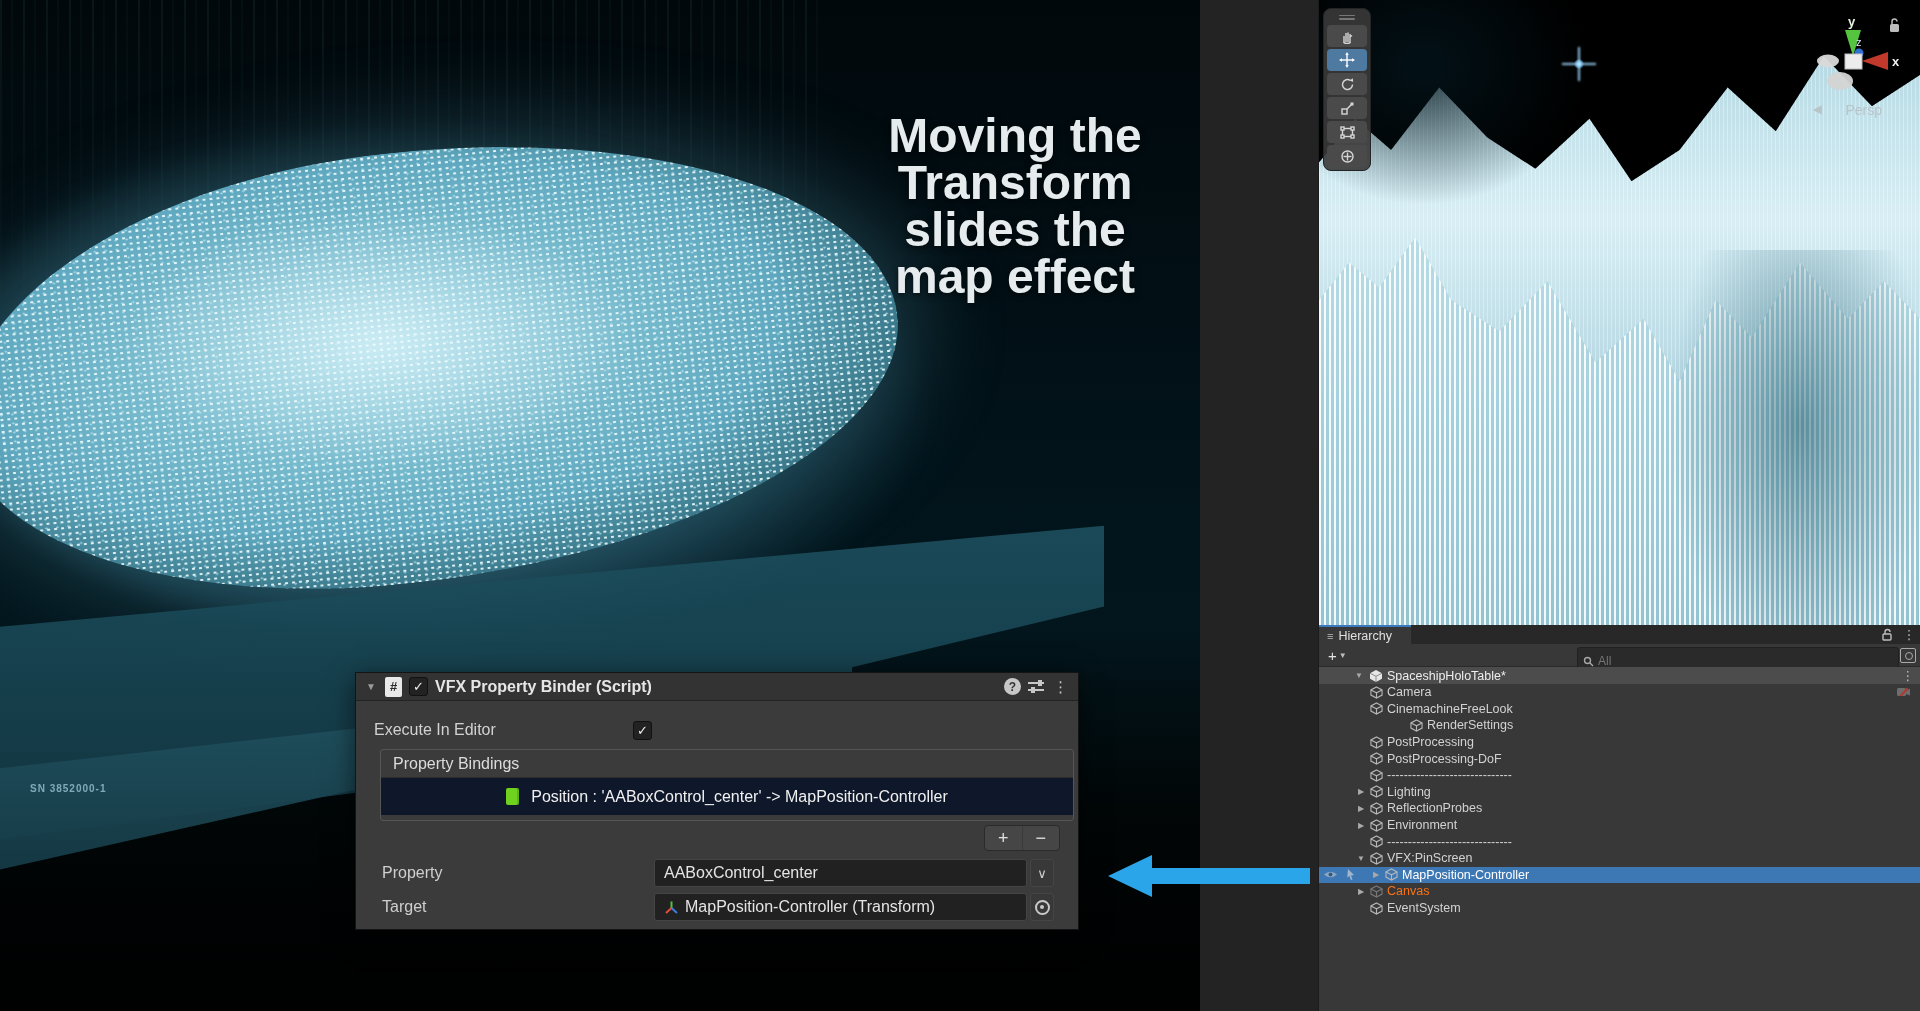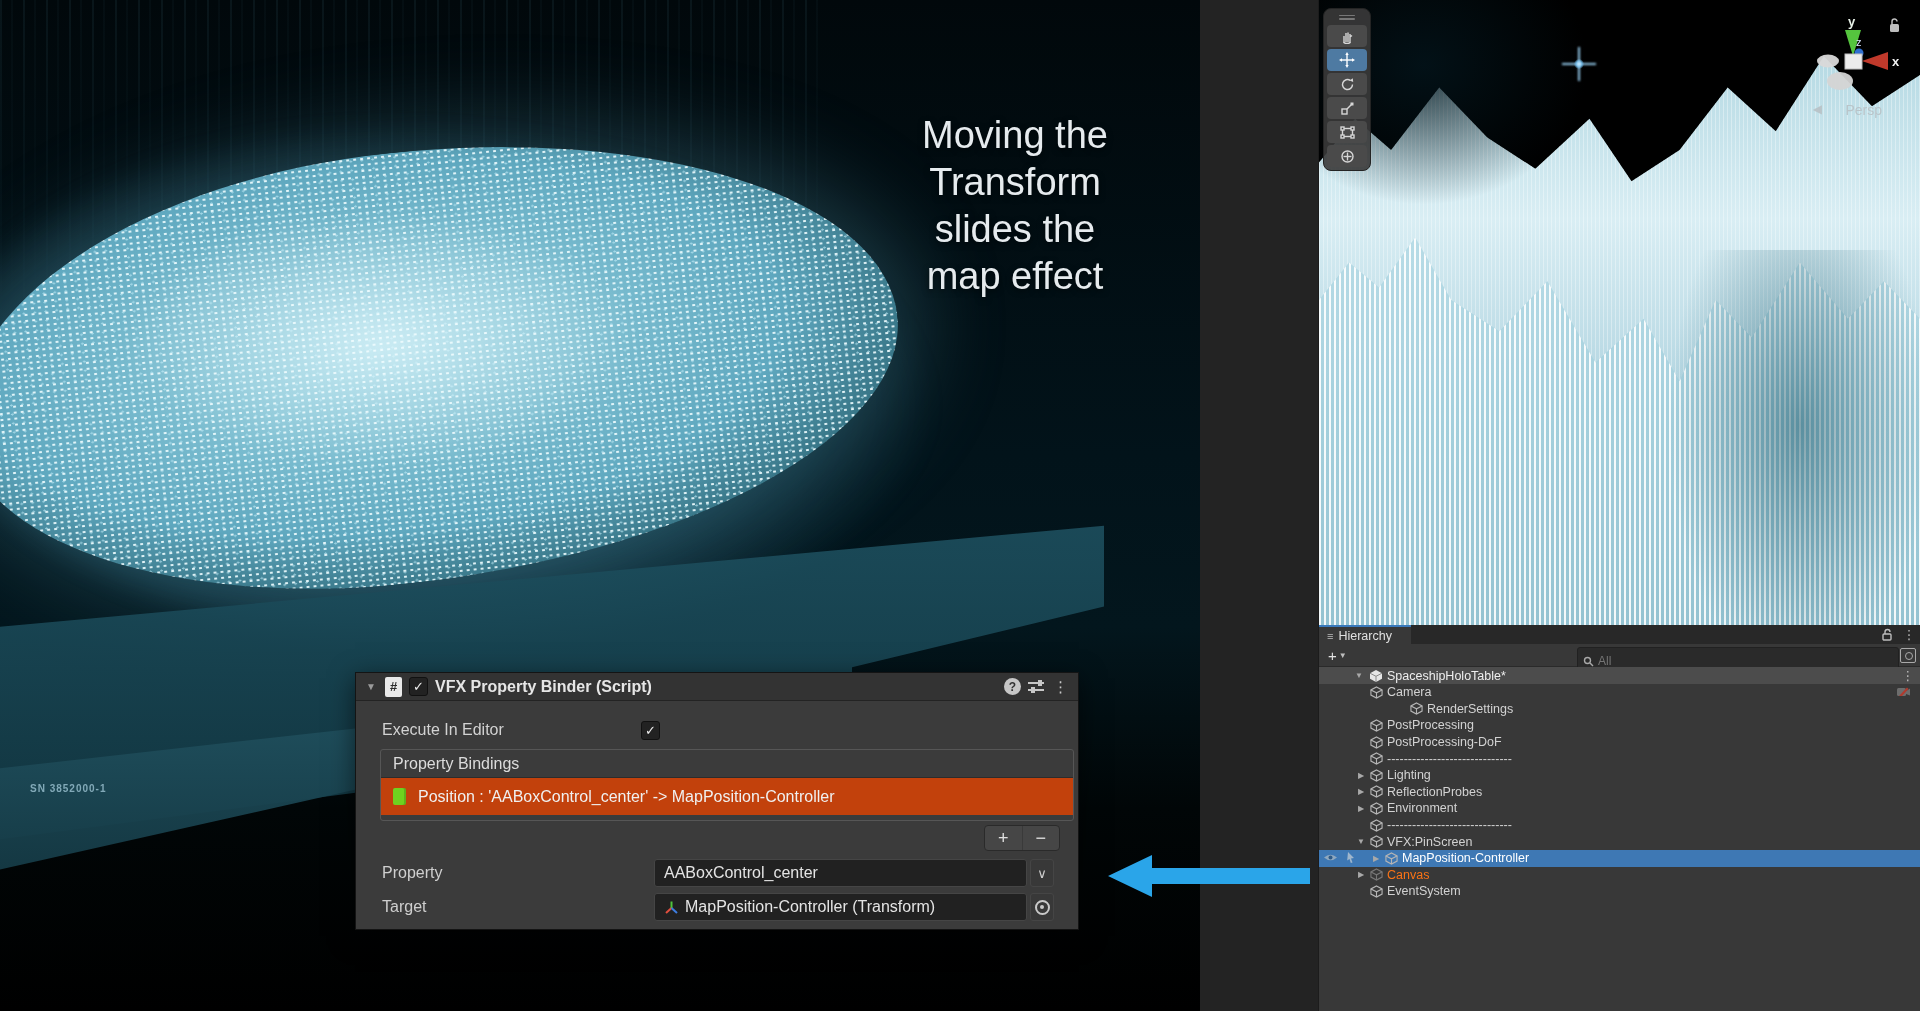--- a/index.html
+++ b/index.html
@@ -30,21 +30,21 @@
     background:radial-gradient(ellipse, rgba(240,252,255,.55), transparent 70%); filter:blur(6px); }
   .table-slab { position:absolute; left:0; top:0; width:1200px; height:1011px;
     clip-path:polygon(0 62%, 92% 52%, 92% 60%, 71% 66%, 71% 72%, 0 83%);
     background:linear-gradient(180deg,#2d6c7f 0%,#1c4d5c 55%,#0d2d37 100%); opacity:.9; }
   .table-front { position:absolute; left:0; top:0; width:1200px; height:1011px;
     clip-path:polygon(0 76%, 30% 72%, 30% 78%, 0 86%);
     background:linear-gradient(180deg,#3f8196 0%,#20505e 70%,#0c2831 100%); opacity:.95; }
   .serial { position:absolute; left:30px; top:783px; font-size:10px; letter-spacing:1px;
     color:#9cc3d2; opacity:.8; filter:blur(.4px); font-weight:bold; }
   .caption { position:absolute; left:885px; top:112px; width:260px; text-align:center;
-    font-size:38px; line-height:47px; font-weight:normal; color:#e6ebee; white-space:pre-line;
+    font-size:48px; line-height:47px; font-weight:bold; color:#e6ebee; white-space:pre-line;
     text-shadow:0 2px 6px rgba(0,0,0,.6); }
   
   .divider-col { position:absolute; left:1200px; top:0; width:118px; height:1011px; background:#232323; }
   
   .inspector { position:absolute; left:355px; top:672px; width:724px; height:258px;
     background:#3b3b3b; border:1px solid #141414; box-shadow:0 6px 24px rgba(0,0,0,.55); font-size:16px; color:#d2d2d2; }
   .insp-header { position:absolute; left:0; top:0; width:100%; height:28px; background:#333;
     border-bottom:1px solid #232323; display:flex; align-items:center; gap:7px; padding:0 10px; }
   .fold-arrow { color:#9a9a9a; font-size:10px; width:12px; }
   .script-icon { width:17px; height:20px; background:#e9e9e9; border-radius:2px; color:#2b2b2b;
@@ -54,27 +54,27 @@
   .insp-title { font-weight:bold; color:#e6e6e6; flex:0 0 auto; }
   .insp-header .spacer { flex:1; }
   .help-icon { width:17px; height:17px; border-radius:50%; background:#c7c7c7; color:#333; font-weight:bold;
     font-size:12px; display:flex; align-items:center; justify-content:center; }
   .presets-icon { width:18px; height:16px; position:relative; }
   .presets-icon i { position:absolute; left:0; width:16px; height:2px; background:#c7c7c7; }
   .presets-icon i:nth-child(1){ top:3px; } .presets-icon i:nth-child(2){ top:10px; }
   .presets-icon b { position:absolute; width:4px; height:6px; background:#c7c7c7; }
   .presets-icon b:nth-child(3){ left:10px; top:1px; } .presets-icon b:nth-child(4){ left:3px; top:8px; }
   .kebab { color:#c7c7c7; font-size:15px; letter-spacing:0; }
-  .exec-row { position:absolute; left:26px; top:46px; width:670px; height:22px; display:flex; align-items:center; }
+  .exec-row { position:absolute; left:18px; top:46px; width:670px; height:22px; display:flex; align-items:center; }
   .exec-row .lbl { width:259px; }
   .bindings-box { position:absolute; left:24px; top:76px; width:694px; height:72px;
     border:1px solid #565656; border-radius:3px; background:#3b3b3b; }
   .bindings-title { height:28px; display:flex; align-items:center; padding:0 12px; border-bottom:1px solid #2c2c2c; color:#dcdcdc; }
   .binding-row { height:37px; display:flex; align-items:center; gap:12px; padding:0 12px; color:#f0f0f0; }
-  .binding-row.sel { background:#c2410c; }
+  .binding-row.sel { background:#0f172a;justify-content:center; }
   .bind-chip { width:13px; height:17px; background:#6fd21f; border-radius:2px;
     box-shadow:inset -2px 0 0 rgba(0,0,0,.15); flex:0 0 auto; }
   .plusminus { position:absolute; left:628px; top:152px; width:76px; height:26px; background:#464646;
     border:1px solid #2a2a2a; border-radius:4px; display:flex; }
   .plusminus .pm { flex:1; display:flex; align-items:center; justify-content:center;
     color:#e0e0e0; font-size:18px; line-height:1; }
   .plusminus .pm:first-child { border-right:1px solid #3a3a3a; }
   .field-row { position:absolute; left:26px; width:672px; height:28px; display:flex; align-items:center; }
   .field-row .lbl { width:272px; color:#cfcfcf; }
   .field { flex:1; height:28px; background:#212121; border:1px solid #454545; border-radius:3px;
@@ -375,20 +375,29 @@
     <span class="hlabel">Camera</span>
 
   <span class="cam-badge">
     <svg width="16" height="13" viewBox="0 0 16 13">
               <rect x="1" y="3" width="9" height="8" rx="1.5" fill="#6d6d6d"></rect>
               <polygon points="10,6 14,3.5 14,10.5 10,9" fill="#6d6d6d"></polygon>
               <polygon points="3,11 11,2.5 12.5,4 6,11" fill="#b03a2e"></polygon>
             </svg>
   </span>
 </div>
+        <div class="hrow" style="padding-left: 37px;">
+    <span class="arrow"></span>
+    <svg class="cube-ic" width="13" height="13" viewBox="0 0 14 14">
+      <polygon points="7,1 13,4.2 13,9.8 7,13 1,9.8 1,4.2" fill="none" stroke="#b5b5b5" stroke-width="1.2"></polygon>
+      <polyline points="1,4.2 7,7.3 13,4.2" fill="none" stroke="#b5b5b5" stroke-width="1.2"></polyline>
+      <line x1="7" y1="7.3" x2="7" y2="13" stroke="#b5b5b5" stroke-width="1.2"></line>
+    </svg>
+    <span class="hlabel">CinemachineFreeLook</span>
+  </div>
         <div class="hrow" style="padding-left: 37px; margin-left: 40px;">
     <span class="arrow"></span>
     <svg class="cube-ic" width="13" height="13" viewBox="0 0 14 14">
       <polygon points="7,1 13,4.2 13,9.8 7,13 1,9.8 1,4.2" fill="none" stroke="#b5b5b5" stroke-width="1.2"></polygon>
       <polyline points="1,4.2 7,7.3 13,4.2" fill="none" stroke="#b5b5b5" stroke-width="1.2"></polyline>
       <line x1="7" y1="7.3" x2="7" y2="13" stroke="#b5b5b5" stroke-width="1.2"></line>
     </svg>
     <span class="hlabel">RenderSettings</span>
   </div>
         <div class="hrow" style="padding-left: 37px;">

